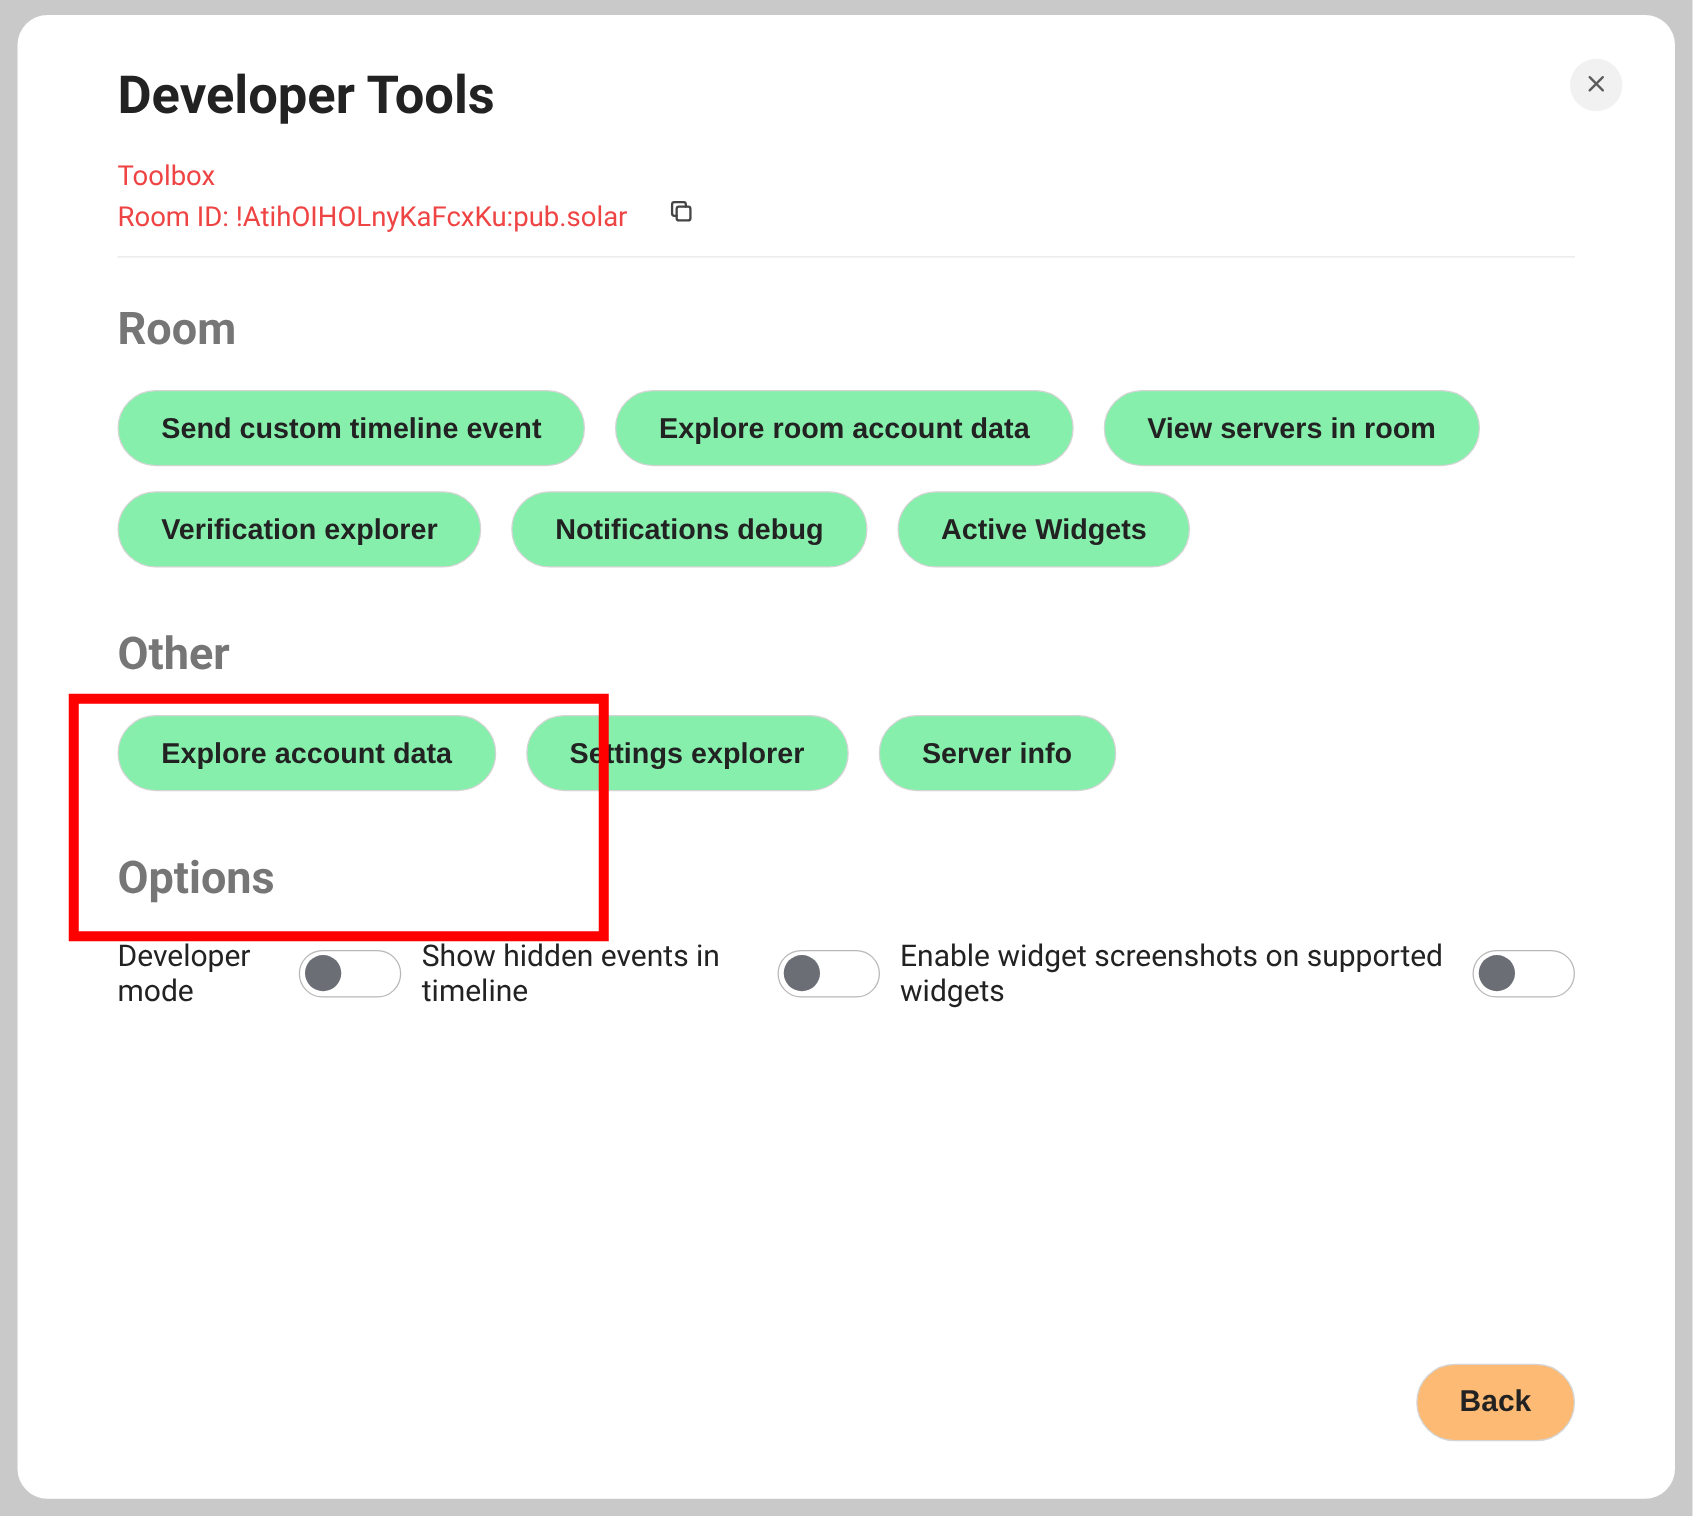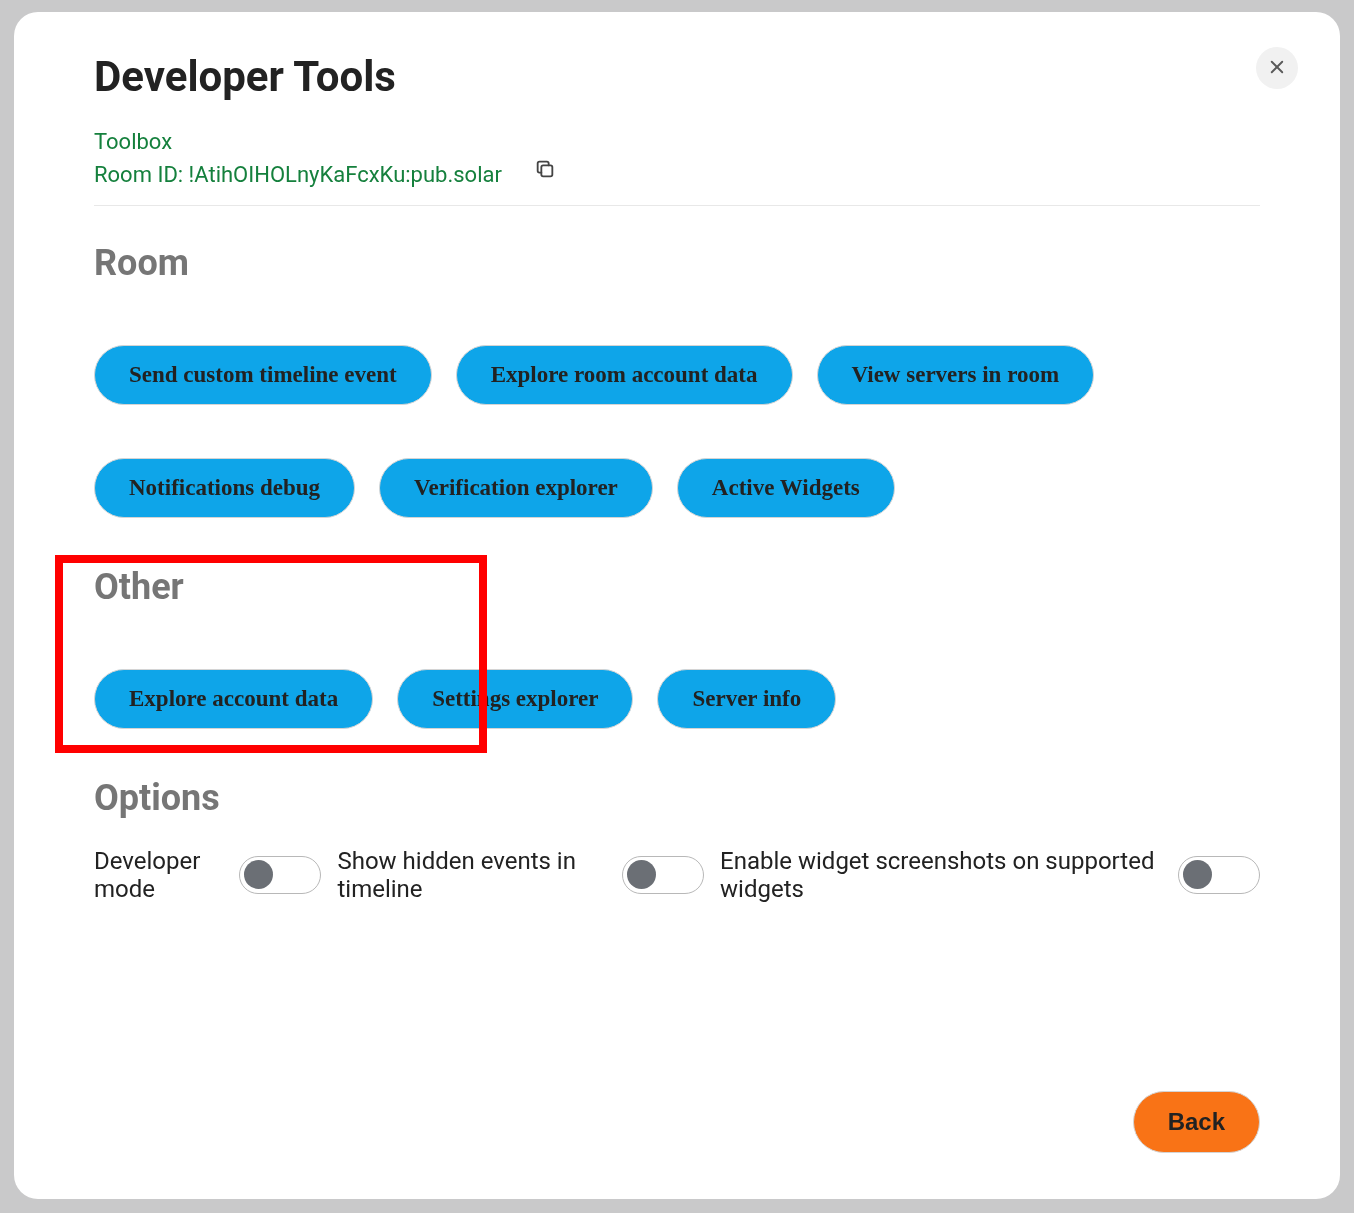--- a/index.html
+++ b/index.html
@@ -45,21 +45,21 @@
     height: 18px;
   }
   .title {
     font-size: 42px;
     font-weight: 700;
     color: #222;
     margin-bottom: 24px;
   }
   .subtitle-area {
     font-size: 22px;
-    color: #15803d;
+    color: #ef4444;
     line-height: 1.5;
     padding-bottom: 14px;
     border-bottom: 1px solid #e8e8e8;
     margin-bottom: 36px;
   }
   .subtitle-line {
     display: flex;
     align-items: flex-start;
     gap: 32px;
   }
@@ -77,31 +77,30 @@
     color: #767676;
     margin-bottom: 28px;
   }
   .pill-group {
     display: flex;
     flex-wrap: wrap;
     gap: 20px 24px;
     margin-bottom: 48px;
   }
   .pill-btn {
-    background: #0ea5e9;
+    background: #86efac;
     border: 1.5px solid #d4d4d4;
     border-radius: 999px;
     padding: 16px 34px;
-    font-family: Liberation Serif, serif;
+    font-family: Liberation Sans, sans-serif;
     font-size: 23px;
     font-weight: 700;
     color: #222;
     cursor: pointer;
     white-space: nowrap;
-    margin-top: 33px;
   }
   .highlight-box {
     position: absolute;
     border: 8px solid #ff0000;
     pointer-events: none;
   }
   .options-list {
     display: flex;
     flex-direction: row;
     gap: 16px;
@@ -134,21 +133,21 @@
     height: 29px;
     background: #6b6f75;
     border-radius: 50%;
   }
   .footer {
     position: absolute;
     bottom: 46px;
     right: 80px;
   }
   .back-btn {
-    background: #f97316;
+    background: #fdba74;
     border: 1.5px solid #d4d4d4;
     border-radius: 999px;
     padding: 16px 34px;
     font-size: 24px;
     font-weight: 700;
     color: #222;
     cursor: pointer;
   }
 </style>
 </head>
@@ -178,22 +177,22 @@
         </svg>
       </span>
     </div>
   </div>
 
   <h2 class="section-heading">Room</h2>
   <div class="pill-group">
     <button class="pill-btn">Send custom timeline event</button>
     <button class="pill-btn">Explore room account data</button>
     <button class="pill-btn">View servers in room</button>
+    <button class="pill-btn">Verification explorer</button>
     <button class="pill-btn">Notifications debug</button>
-    <button class="pill-btn">Verification explorer</button>
     <button class="pill-btn">Active Widgets</button>
   </div>
 
   <h2 class="section-heading">Other</h2>
   <div class="pill-group">
     <button class="pill-btn">Explore account data</button>
     <button class="pill-btn">Settings explorer</button>
     <button class="pill-btn">Server info</button>
   </div>
 

